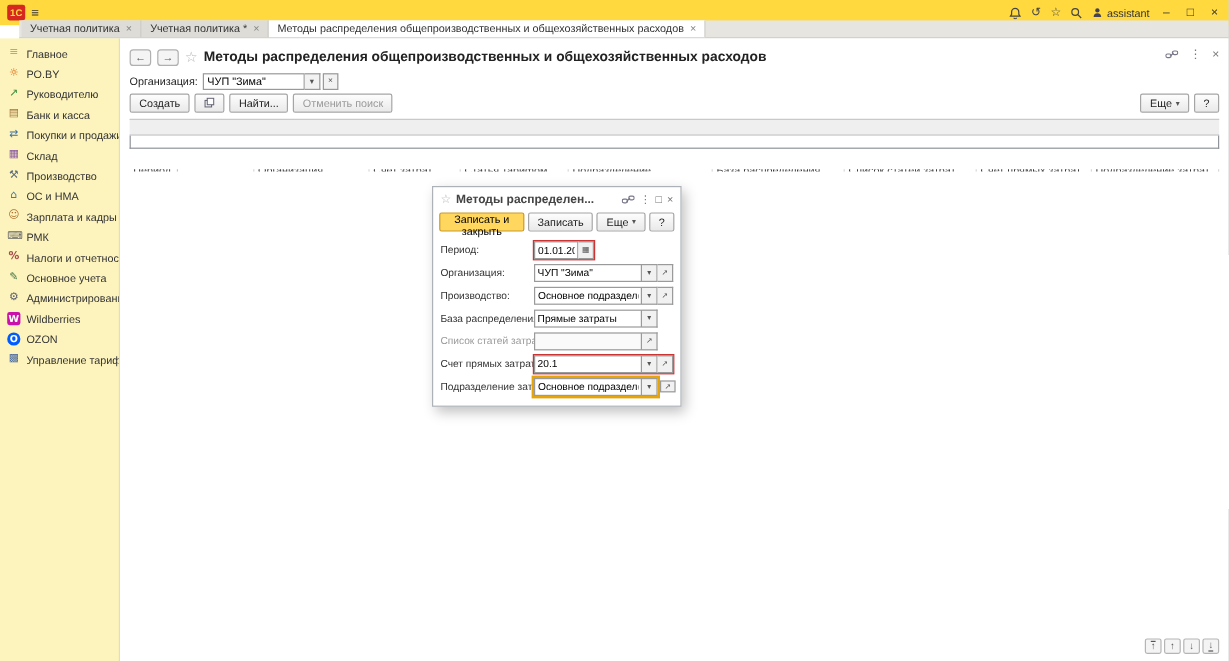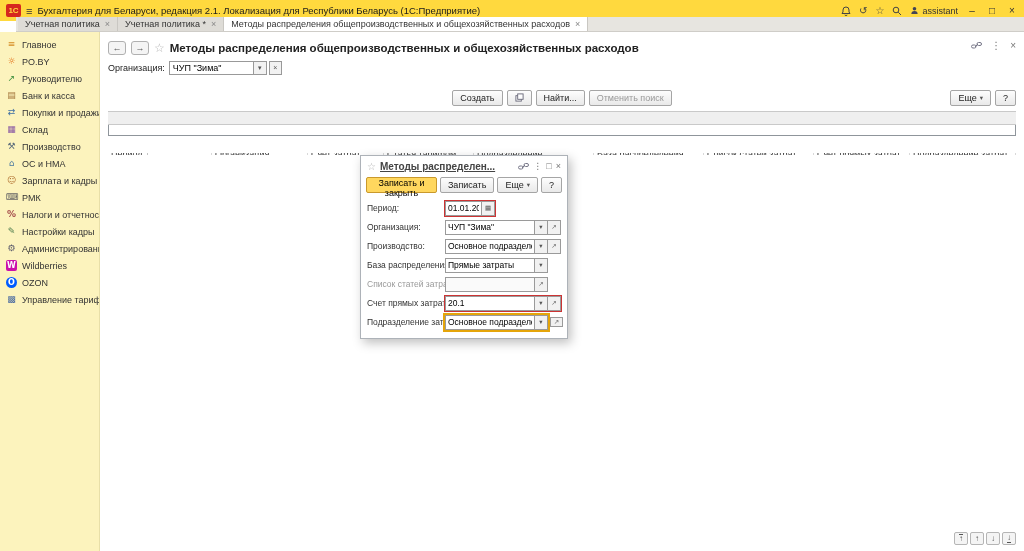--- a/index.html
+++ b/index.html
@@ -51,42 +51,42 @@
   .fav-star { color:#b8b8b8; font-size:12px; }
   .page-title { font-size:11.5px; font-weight:bold; color:#222; white-space:nowrap; }
   .nav-right { position:absolute; right:0; top:2px; display:flex; gap:9px; align-items:center; color:#777; font-size:10px; }
 
   .orgrow { display:flex; align-items:center; gap:4px; margin-top:1px; height:17px; font-size:9px; }
   .combo { display:flex; align-items:stretch; }
   .combo input { width:85px; height:14px; border:1px solid #999; font-size:9px; padding:0 3px; font-family:inherit; }
   .cbtn { width:13px; height:14px; border:1px solid #999; border-left:none; background:#f2f2f2; font-size:7px; color:#555; display:flex; align-items:center; justify-content:center; cursor:pointer; }
   .cbtn.sep { border-left:1px solid #999; margin-left:2px; }
 
-  .toolbar { display:flex; align-items:center; gap:4px; margin-top:12px; height:19px; position:relative;justify-content:center; }
+  .toolbar { display:flex; align-items:center; gap:4px; margin-top:0; height:19px; position:relative; }
   .btn { height:16px; border:1px solid #a5a5a5; background:linear-gradient(#fdfdfd,#e9e9e9); border-radius:2px; font-size:9px; padding:0 7px; color:#222; display:inline-flex; align-items:center; gap:3px; cursor:pointer; font-family:inherit; }
   .btn.disabled { color:#9a9a9a; }
   .btn .dd { font-size:6.5px; color:#555; }
   .toolbar-right { position:absolute; right:0; display:flex; gap:4px; }
 
   .thead { display:flex; margin-top:4px; background:#efefef; border-top:1px solid #c9c9c9; border-bottom:1px solid #c9c9c9; height:14px; }
   .th { font-size:9px; color:#333; padding:1px 3px; border-right:1px solid #d8d8d8; overflow:hidden; white-space:nowrap; display:flex; gap:3px; align-items:center; cursor:pointer;margin-top:41px; }
   .c0{width:104px} .c1{width:96px} .c2{width:76px} .c3{width:90px} .c4{width:120px} .c5{width:110px} .c6{width:110px} .c7{width:96px} .c8{flex:1}
   .sort-ic { font-size:8px; color:#555; }
   .empty-row { height:11px; border:1px solid #8f959b; border-top:none; }
 
   .pager { position:absolute; right:8px; bottom:6px; display:flex; gap:2px; }
   .pbtn { width:14px; height:13px; border:1px solid #b5b5b5; background:#f4f4f4; font-size:8px; color:#555; display:flex; align-items:center; justify-content:center; border-radius:2px; cursor:pointer; }
   .pbtn .capt { border-top:1px solid #555; line-height:1; }
   .pbtn .capb { border-bottom:1px solid #555; line-height:1; }
 
   
   .dialog { position:absolute; left:360px; top:155px; width:208px; background:#fff; border:1px solid #adb2b8; box-shadow:3px 4px 10px rgba(0,0,0,0.25); padding-bottom:5px; }
   .dlg-title { display:flex; align-items:center; gap:4px; height:20px; padding:0 6px; }
   .dlg-star { color:#b5b5b5; font-size:10px; }
-  .dlg-name { font-size:10px; font-weight:bold; color:#444; flex:1; overflow:hidden; white-space:nowrap;text-decoration:underline; }
+  .dlg-name { font-size:10px; font-weight:bold; color:#444; flex:1; overflow:hidden; white-space:nowrap; }
   .dlg-ic { color:#777; font-size:9px; display:flex; align-items:center; cursor:pointer; }
   .dlg-btns { display:flex; gap:3px; padding:1px 5px 4px; align-items:center; }
   .btn-primary { background:#ffd75e; border:1px solid #c9992c; font-size:9px; height:16px; padding:0 5px; border-radius:2px; cursor:pointer; font-family:inherit; }
   .ml-auto { margin-left:auto; }
 
   .frow { display:flex; align-items:center; margin:3px 6px; height:16px; }
   .flabel { flex:0 0 78px; font-size:8.5px; color:#333; white-space:nowrap; overflow:hidden; }
   .flabel.disabled { color:#9a9a9a; }
   .fgroup { display:flex; align-items:stretch; }
   .fin { width:90px; height:15px; border:1px solid #9a9a9a; font-size:8.5px; padding:0 2px; font-family:inherit; }
@@ -99,21 +99,20 @@
   svg { display:block; }
 </style>
 </head>
 <body>
 
 <div class="screen">
 
   <div class="titlebar">
     <div class="logo">1С</div>
     <span class="tb-menu">≡</span>
-    <span class="tb-title">Бухгалтерия для Беларуси, редакция 2.1. Локализация для Республики Беларусь  (1С:Предприятие)</span>
     <div class="tb-right">
       <span class="tb-ic">
         <svg width="10" height="10" viewBox="0 0 10 10">
             <path d="M5 1a3 3 0 0 0-3 3v2L1 7.5h8L8 6V4a3 3 0 0 0-3-3z" fill="none" stroke="#444" stroke-width="1"></path>
             <path d="M4 8.7a1 1 0 0 0 2 0" fill="none" stroke="#444"></path>
           </svg>
       </span>
       <span class="tb-ic">↺</span>
       <span class="tb-ic">☆</span>
       <span class="tb-ic">
@@ -192,21 +191,21 @@
     <div class="sb-item">
         <span class="icn">⌨</span>
         <span>РМК</span>
       </div>
     <div class="sb-item">
         <span class="icn">%</span>
         <span>Налоги и отчетность</span>
       </div>
     <div class="sb-item">
         <span class="icn">✎</span>
-        <span>Настройки кадры</span>
+        <span>Основное учета</span>
       </div>
     <div class="sb-item">
         <span class="icn">⚙</span>
         <span>Администрирование</span>
       </div>
     <div class="sb-item">
         <span class="icn">W</span>
         <span>Wildberries</span>
       </div>
     <div class="sb-item">

